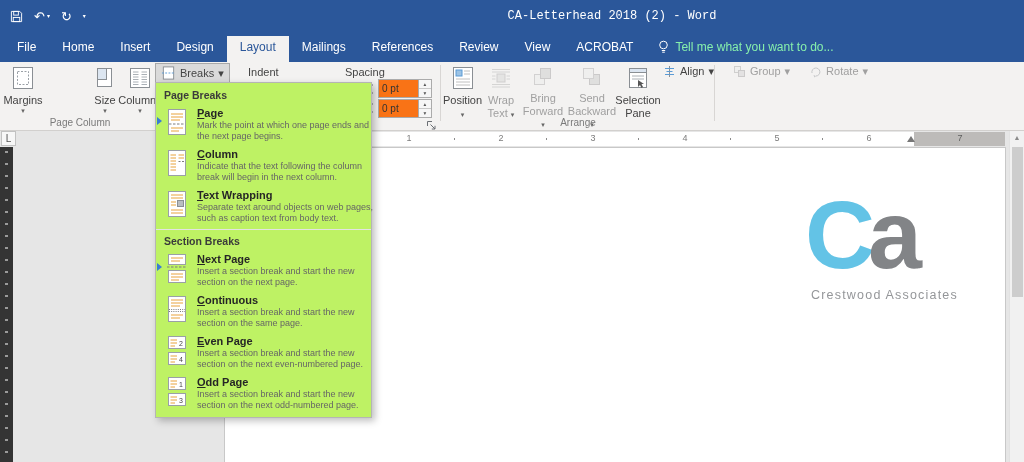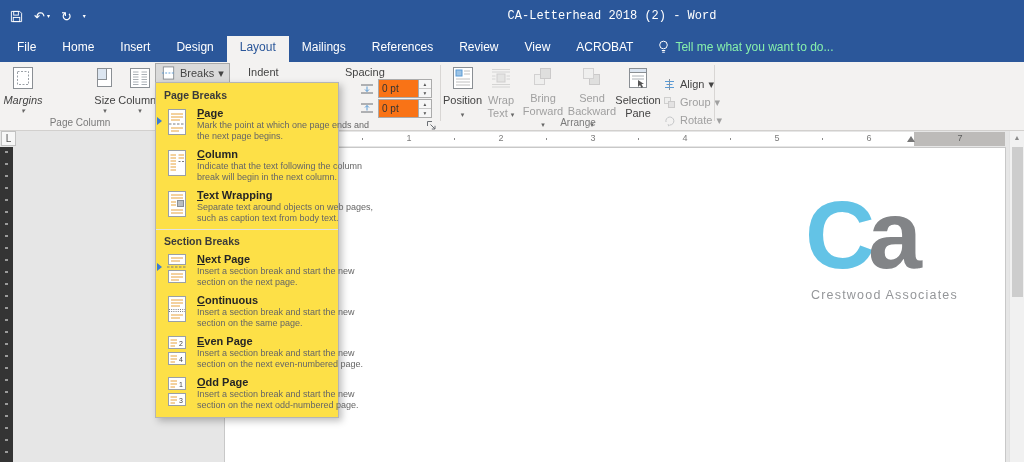--- a/index.html
+++ b/index.html
@@ -34,21 +34,21 @@
   .collabel { position:absolute; top:4px; font-size:11px; color:#444; }
   .spinfield { position:absolute; width:41px; height:19px; border:1px solid #ababab; background:#f97316; font-size:10px; padding:1px 3px; color:#333; font-family:"Liberation Sans",sans-serif; }
   .spin { position:absolute; width:13px; height:19px; border:1px solid #ababab; border-left:none; background:#f6f6f6; color:#555; text-align:center; }
   .spin div { height:9px; line-height:8px; font-size:5.5px; }
   .spin div:first-child { border-bottom:1px solid #c8c8c8; }
   .sp-icon { position:absolute; }
   .launcher { position:absolute; width:12px; height:12px; }
   .alignrow { display:flex; align-items:center; gap:4px; font-size:11px; color:#444; height:18px; }
   .alignrow.disabled { color:#a0a0a0; }
   .alignrow.disabled svg { opacity:.45; }
-  .alignstack { position:absolute; left:663px; top:13px; display:flex; flex-direction:column; gap:0; }
+  .alignstack { position:absolute; left:663px; top:0; display:flex; flex-direction:row; gap:19px; }
 
   
   .rulerrow { position:absolute; left:0; top:131px; width:1024px; height:16px; }
   .ruler-bar { position:absolute; left:225px; top:1px; width:780px; height:14px; background:#bdbbb9; }
   .ruler-white { position:absolute; left:92px; top:0; width:597px; height:14px; background:#fff; }
   .ruler-ticks { position:absolute; left:0; top:6px; width:100%; height:2px;
      background:repeating-linear-gradient(to right, transparent 0 45px, #8a8a8a 45px 46px, transparent 46px 92px); }
   .rnum { position:absolute; top:1px; font-size:9px; color:#7c7c7c; transform:translateX(-50%); }
   .rnum.margin { color:#5e5e5e; }
   .indent-marker { position:absolute; left:682px; top:4px; width:0; height:0;
@@ -62,21 +62,21 @@
   .page { position:absolute; left:225px; top:148px; width:780px; height:330px; background:#fff; box-shadow:0 0 0 1px #c8c8c8; }
   .logo { position:absolute; left:580px; top:38px; font-weight:bold; font-size:97px; line-height:1; letter-spacing:-7px; }
   .company { position:absolute; left:586px; top:140px; font-size:12.5px; letter-spacing:1.2px; }
 
   
   .scrollbar { position:absolute; right:0; top:131px; width:15px; height:331px; background:#f1f1f1; border-left:1px solid #e2e2e2; }
   .scroll-arrow { height:14px; text-align:center; font-size:7px; color:#8a8a8a; line-height:14px; }
   .scroll-thumb { position:absolute; left:2px; top:16px; width:11px; height:150px; background:#cdcdcd; }
 
   
-  .menu { position:absolute; left:155px; top:82px; width:184px; background:#fde047; border:1px solid #b5b5b5;
+  .menu { position:absolute; left:155px; top:82px; width:217px; background:#bef264; border:1px solid #b5b5b5;
      box-shadow:3px 3px 7px rgba(0,0,0,.25); z-index:100; padding:1px 0 3px 0; }
   .menu-header { font-size:10.5px; font-weight:bold; color:#3b3b3b; padding:5px 8px 3px 8px; }
   .menu-section2 { border-top:1px solid #e3e3e3; margin-top:2px; }
   .menu-item { position:relative; display:flex; gap:7px; padding:3px 6px 3px 8px; align-items:flex-start; }
   .mi-icon { width:26px; height:32px; flex:none; }
   .mi-label { font-size:11px; font-weight:bold; color:#262626; }
   .mi-label::first-letter { text-decoration:underline; }
   .mi-desc { font-size:9px; color:#666; line-height:1.22; width:180px; margin-top:1px; }
   .break-marker { position:absolute; left:1px; top:13px; width:0; height:0;
      border-left:5px solid #3a7bd5; border-top:4px solid transparent; border-bottom:4px solid transparent; }
@@ -125,21 +125,21 @@
         <circle cx="5.5" cy="5" r="3.8" fill="none" stroke="#fff"></circle>
         <line x1="3.8" y1="10.5" x2="7.2" y2="10.5" stroke="#fff"></line>
         <line x1="4.2" y1="12.2" x2="6.8" y2="12.2" stroke="#fff"></line>
       </svg>
       <span>Tell me what you want to do...</span>
     </div>
   </div>
 
   <div class="ribbon">
 
-    <div class="bigbtn" style="left:4px; width:38px;font-style:italic;">
+    <div class="bigbtn" style="left:4px; width:38px;">
       <span class="bicon">
         <svg width="26" height="26" viewBox="0 0 26 26">
           <rect x="3.5" y="2.5" width="19" height="21" fill="#fff" stroke="#8a8f94"></rect>
           <rect x="7.5" y="6.5" width="11" height="13" fill="none" stroke="#9aa0a6" stroke-dasharray="2 1.5"></rect>
         </svg>
       </span>
       <span class="blabelwrap"><span>Margins</span></span>
       <span class="bcaret">▾</span>
     </div>
 

